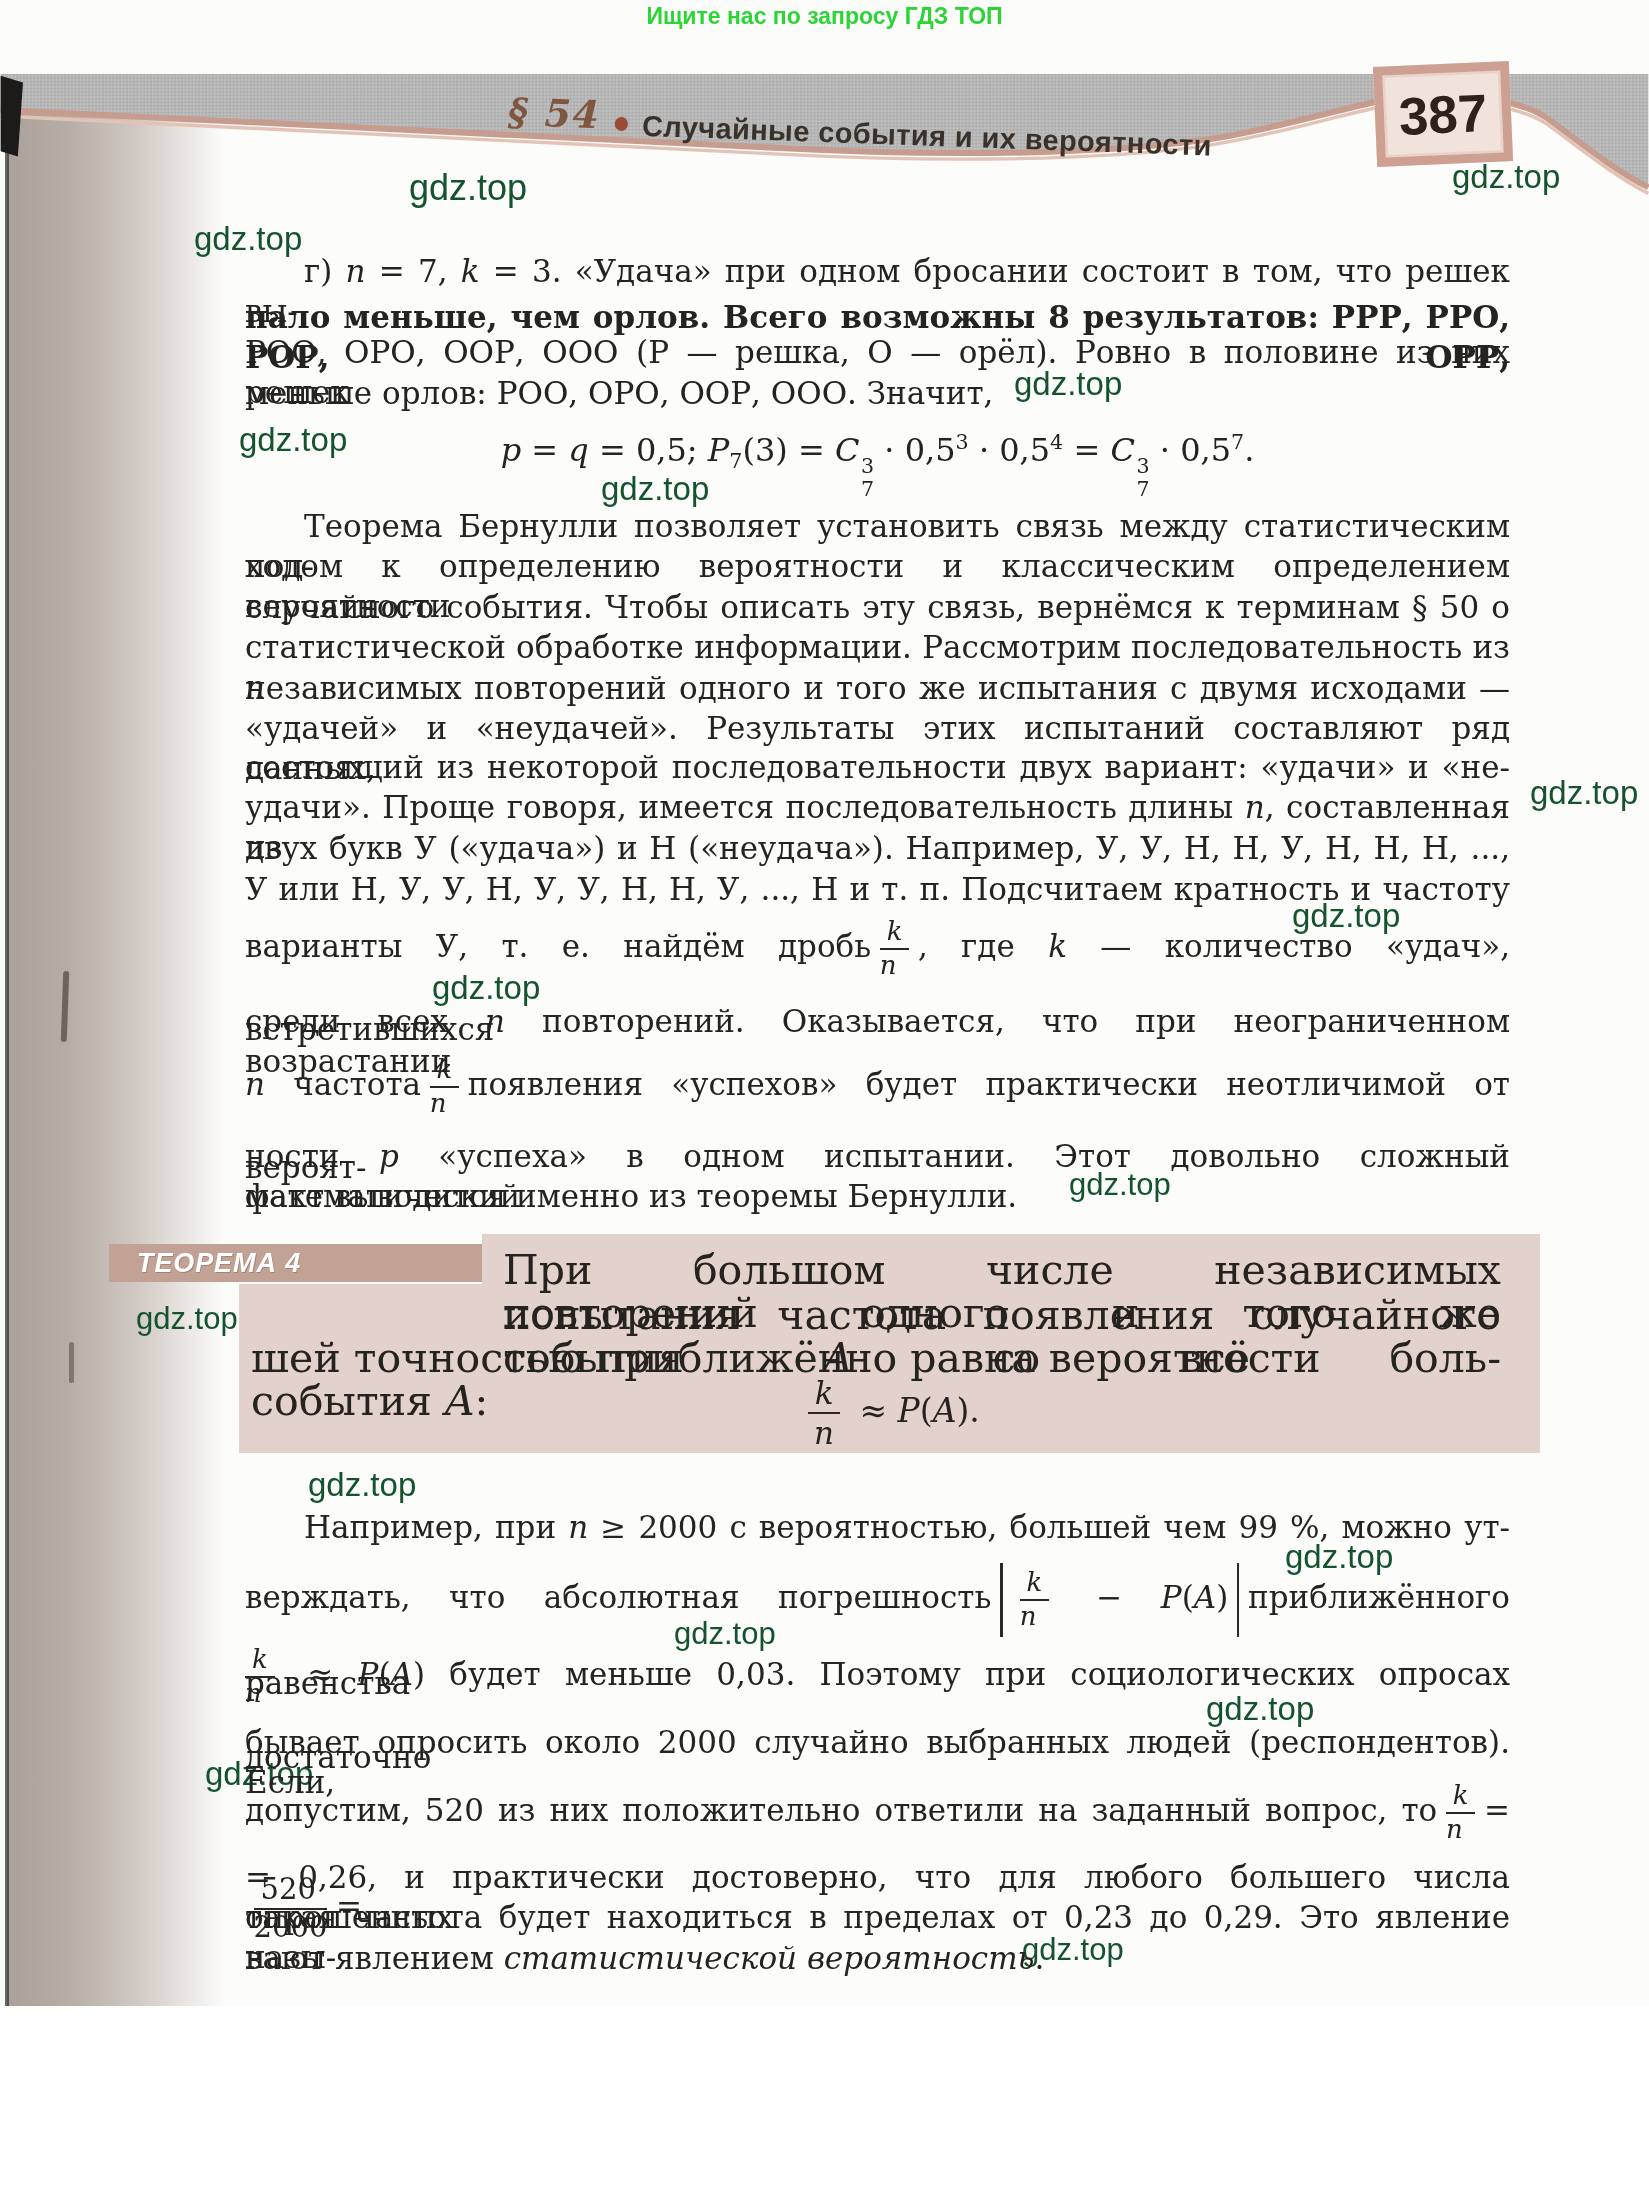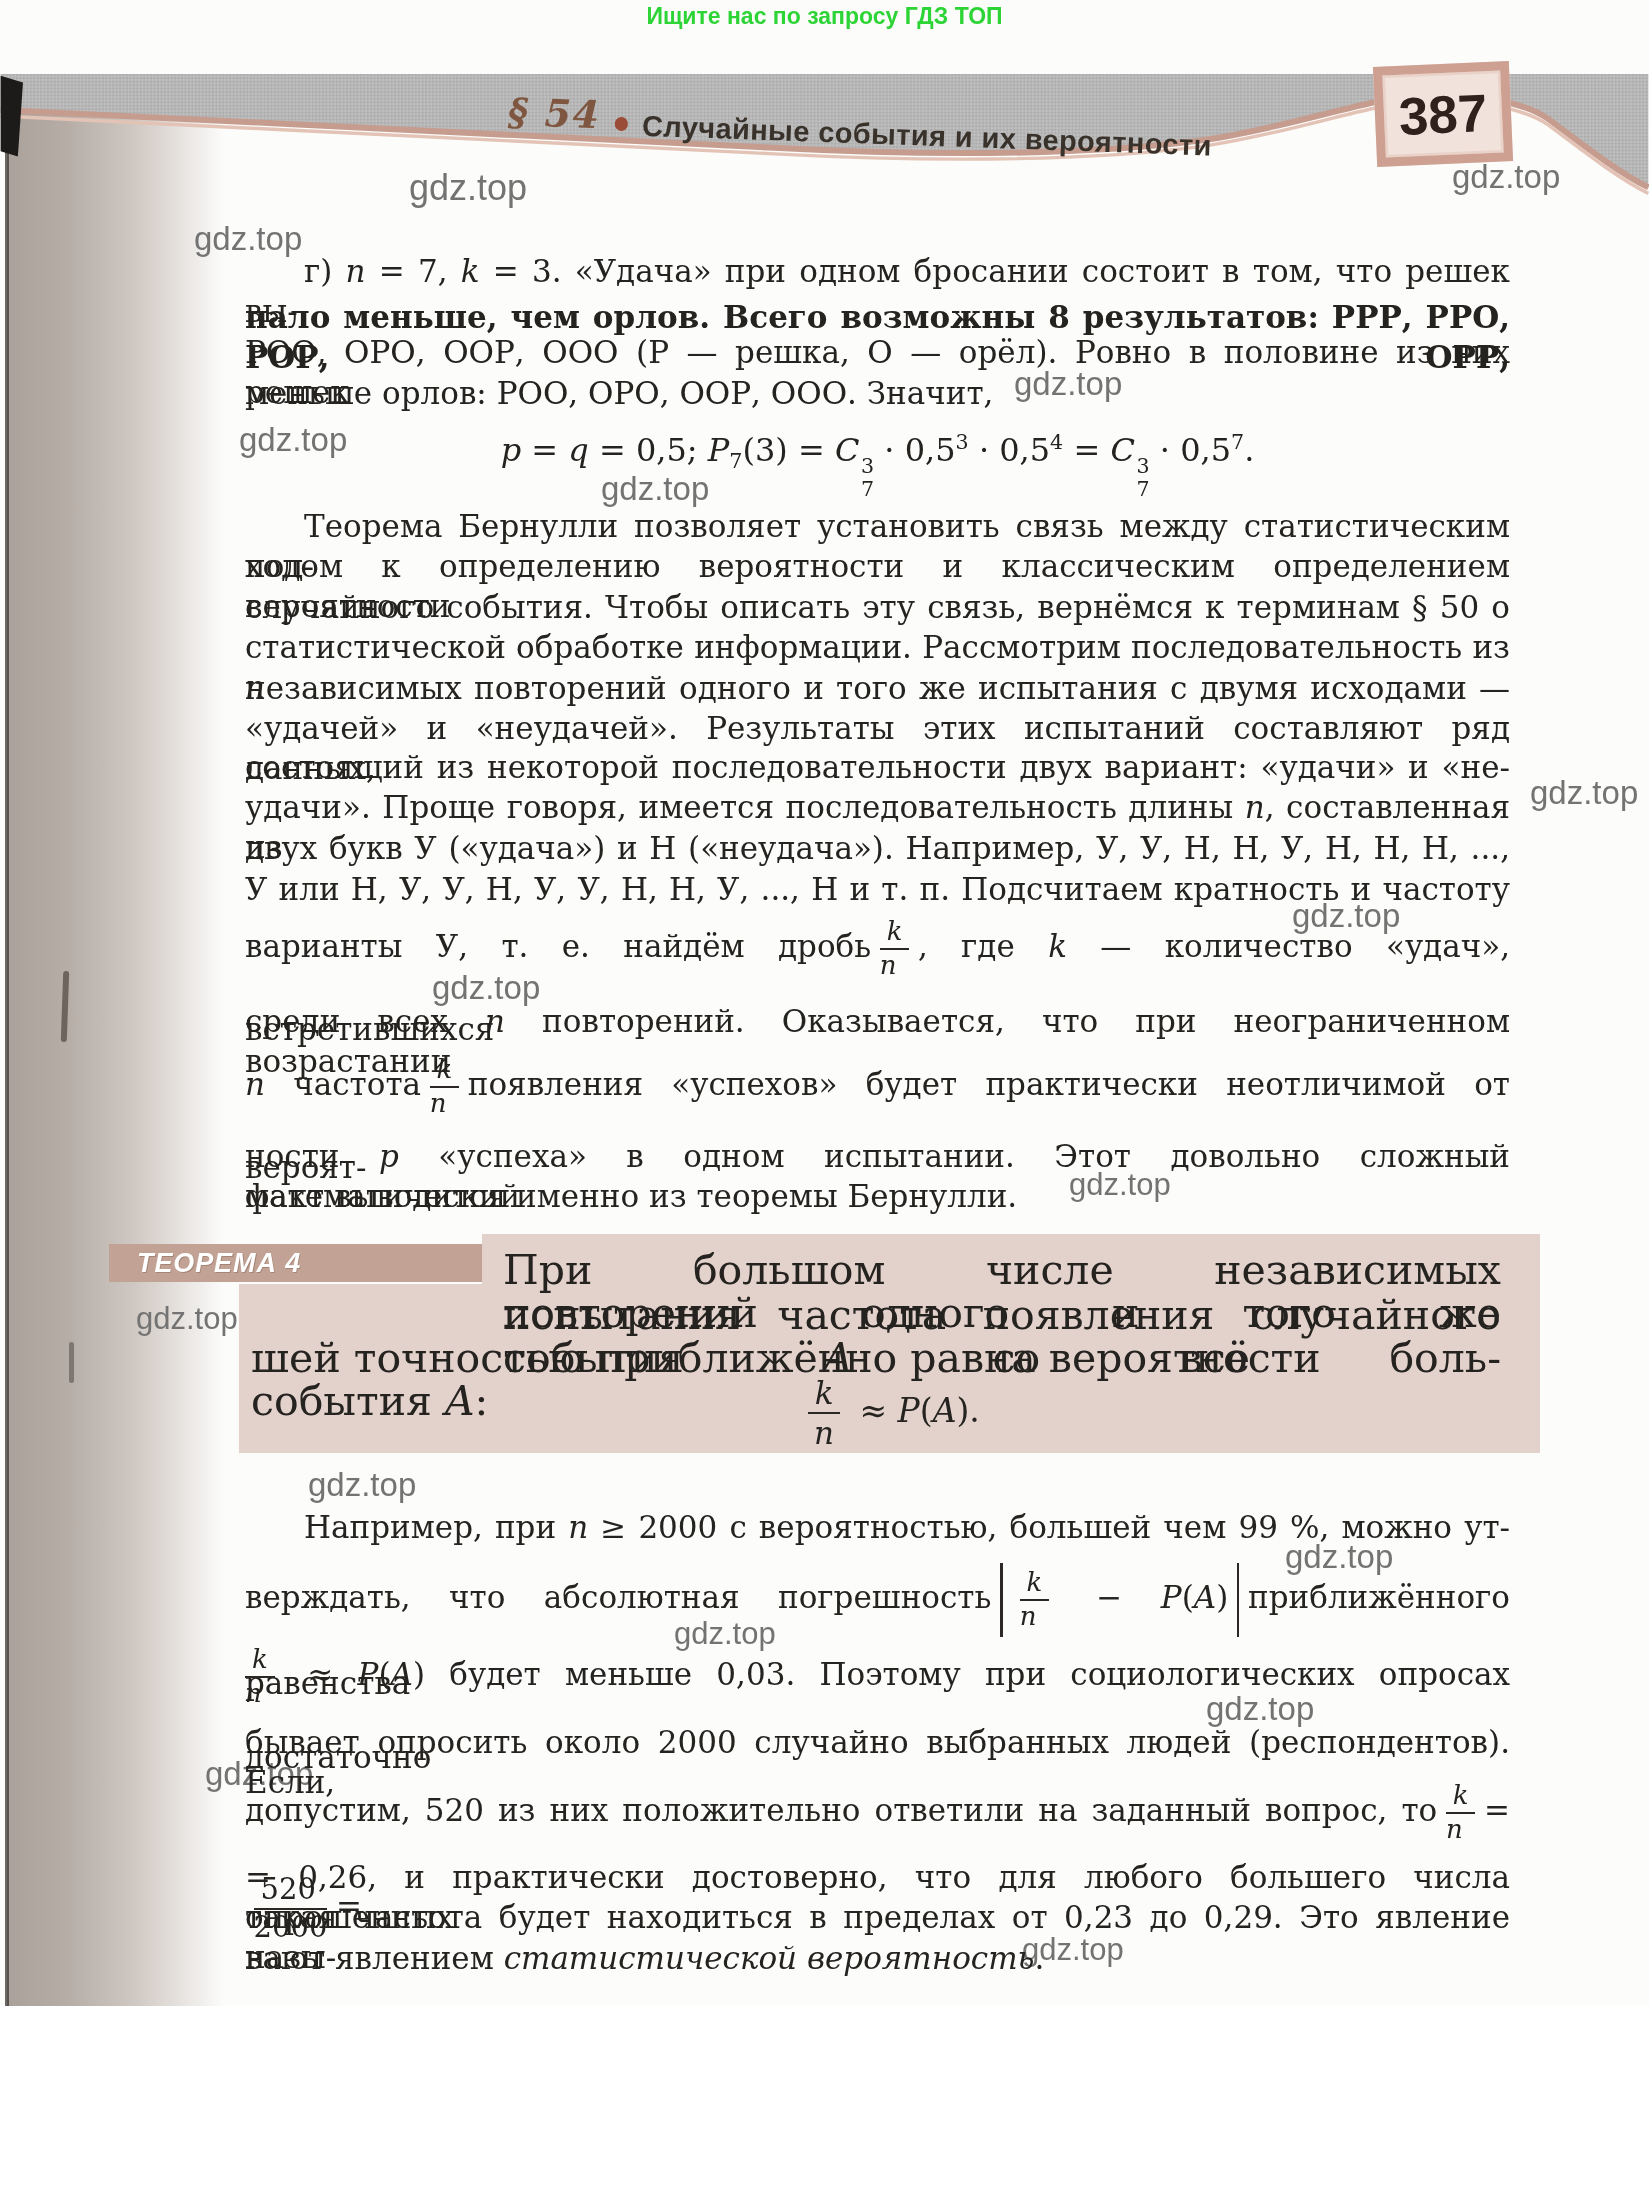--- a/index.html
+++ b/index.html
@@ -3,21 +3,21 @@
 <meta charset="utf-8">
 <style>
   html,body{margin:0;padding:0;background:#ffffff;}
   .page{position:relative;width:1649px;height:2006px;background:#fcfcfb;overflow:hidden;
         font-family:"DejaVu Serif",serif;}
   
   .banner{position:absolute;top:3.4px;left:0;width:100%;text-align:center;
           font:600 23px "Liberation Sans",sans-serif;color:#2dd435;}
   .pfooter{position:absolute;top:2170px;left:0;width:100%;text-align:center;
            font:500 20px "Liberation Sans",sans-serif;color:#000000;}
-  .wm{position:absolute;font:500 33px "Liberation Sans",sans-serif;color:#737373;white-space:nowrap;}
+  .wm{position:absolute;font:500 33px "Liberation Sans",sans-serif;color:#14532d;white-space:nowrap;}
   .spine{position:absolute;left:6.9px;top:96px;width:217px;height:2105px;
          background:linear-gradient(90deg,#aaa19b 0,#b6ada7 28%,#cfc7c1 58%,rgba(250,248,246,0) 100%);}
   .spineedge{position:absolute;left:5.2px;top:96px;width:3.4px;height:2105px;background:#3c3531;opacity:.75;}
   .spinemark1{position:absolute;left:62px;top:971px;width:6px;height:71px;background:#463d38;
               border-radius:3.4px;transform:rotate(2deg);opacity:.65;}
   .spinemark2{position:absolute;left:69px;top:1342px;width:5.2px;height:41px;background:#463d38;
               border-radius:3.4px;opacity:.5;}
   .topsvg{position:absolute;left:0;top:0;}
   
   .hdr{position:absolute;left:509px;top:89px;transform:rotate(2deg);transform-origin:left top;

